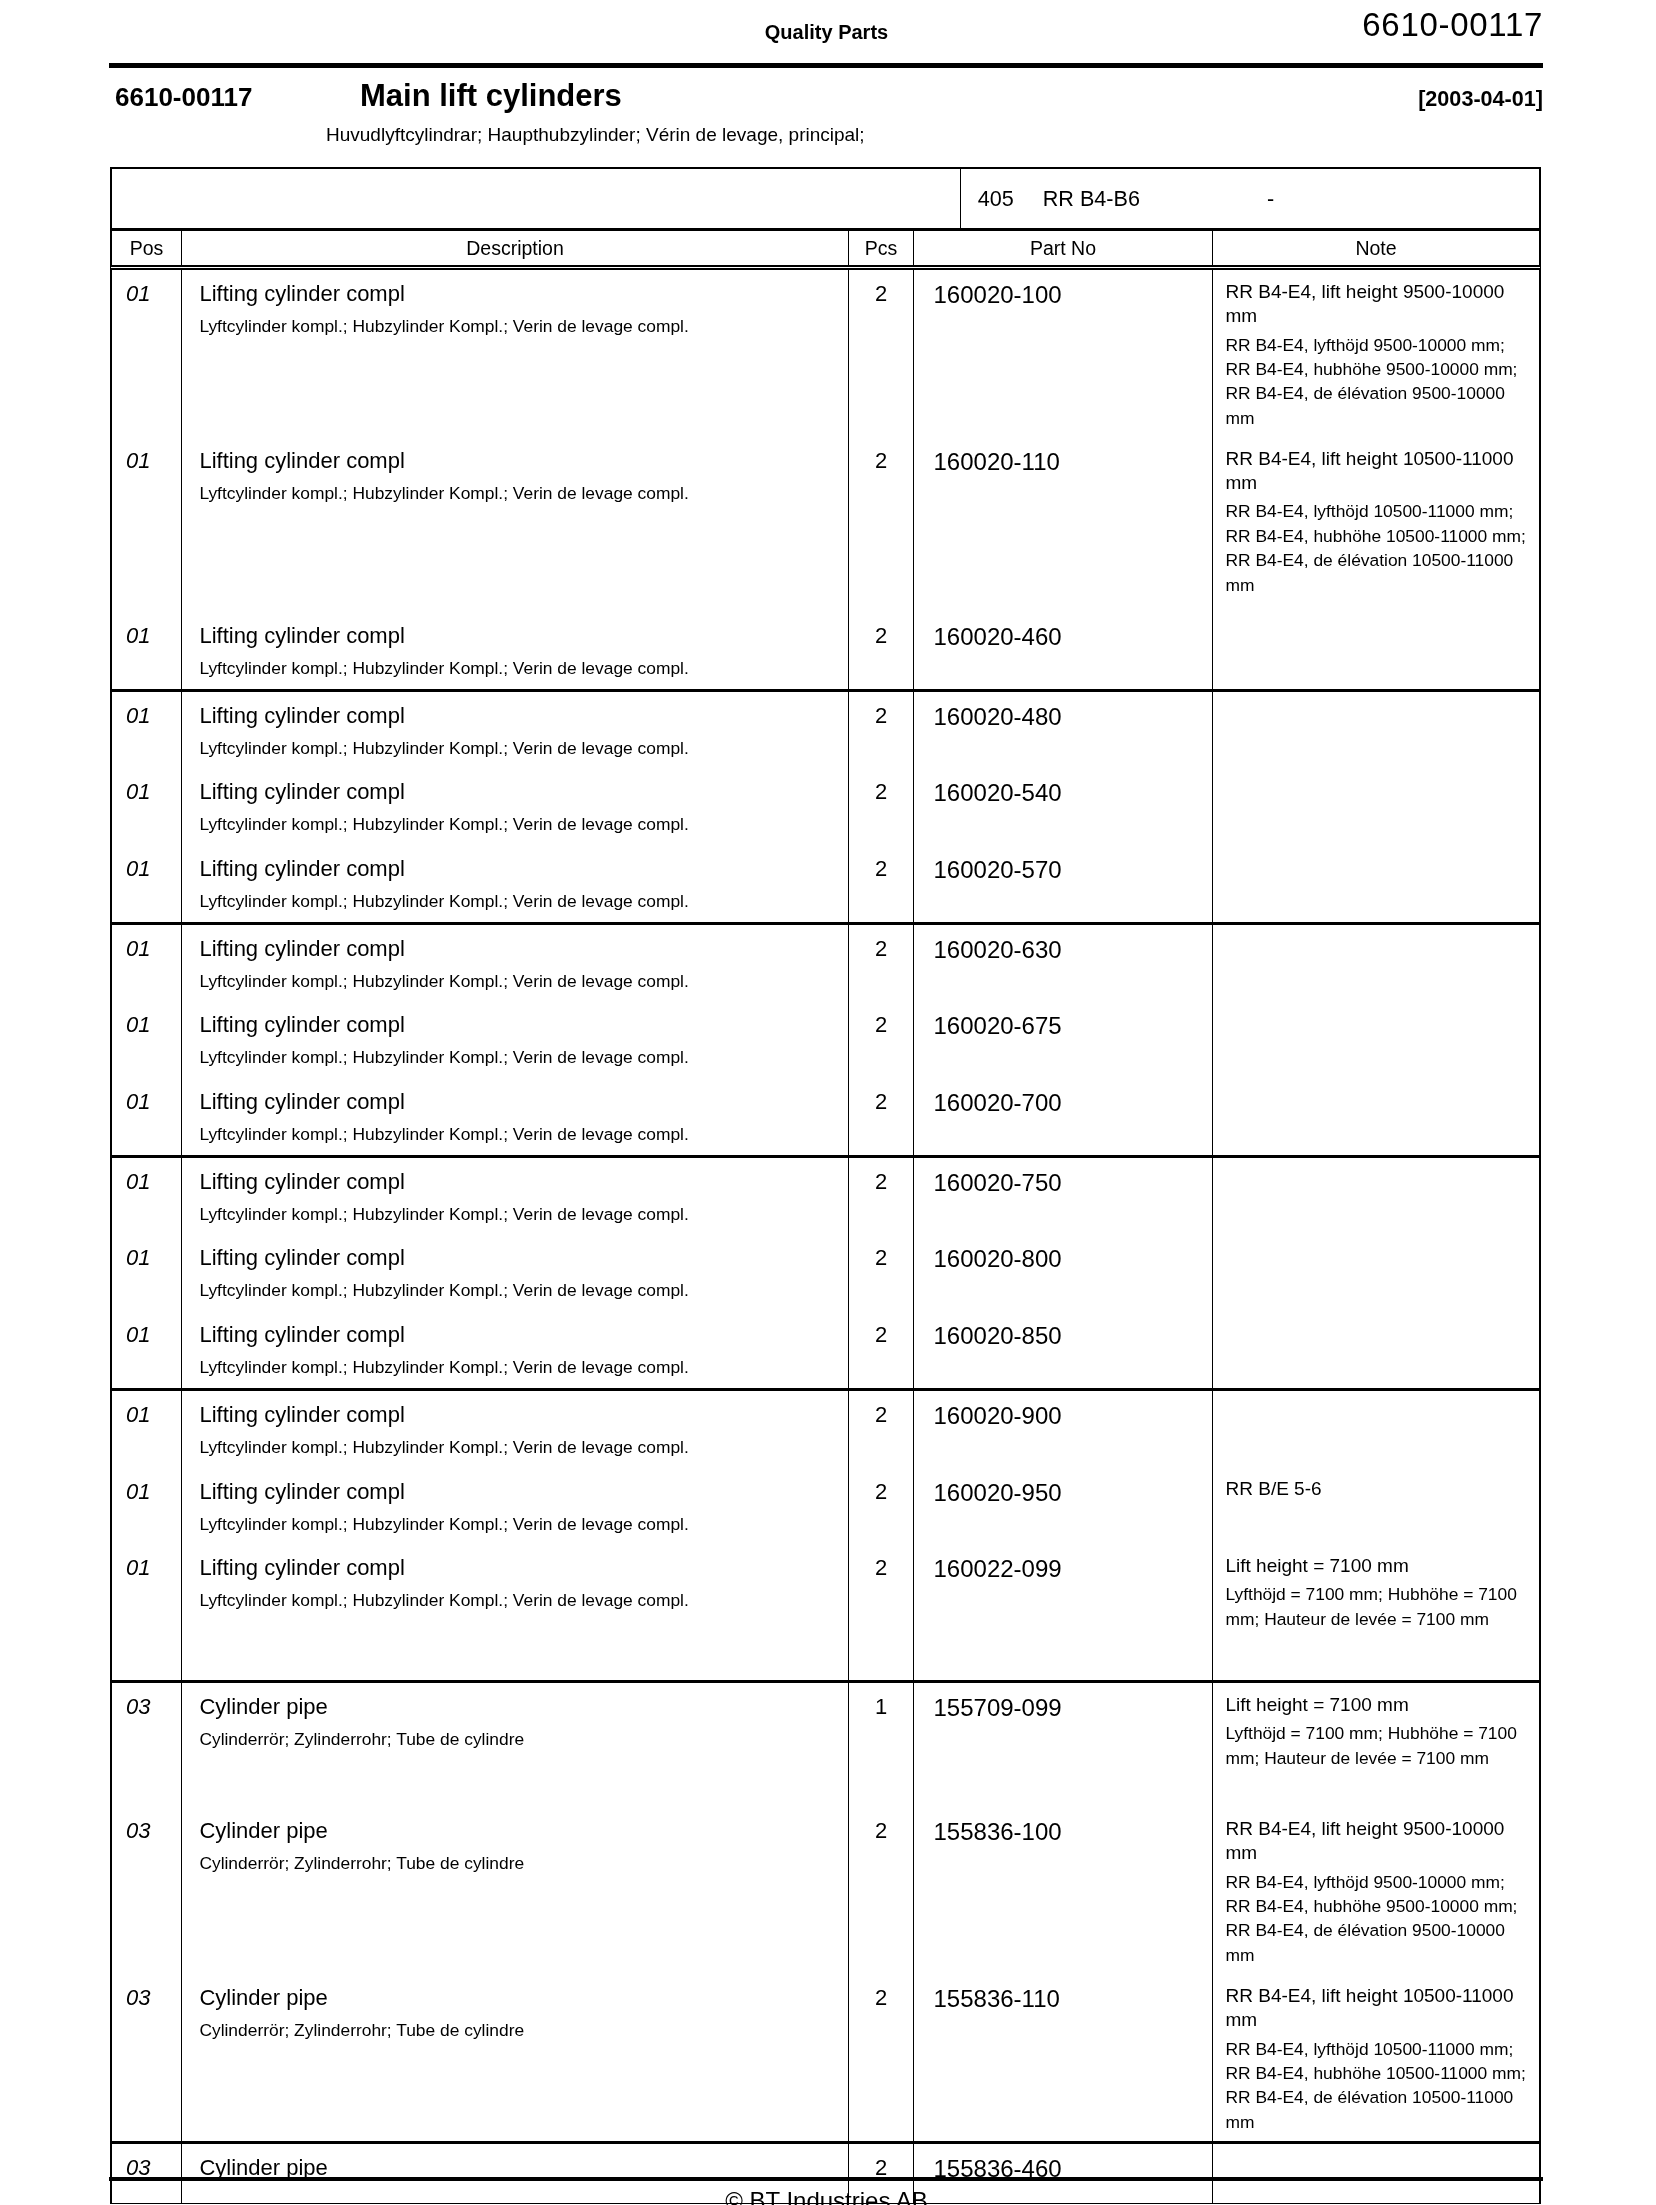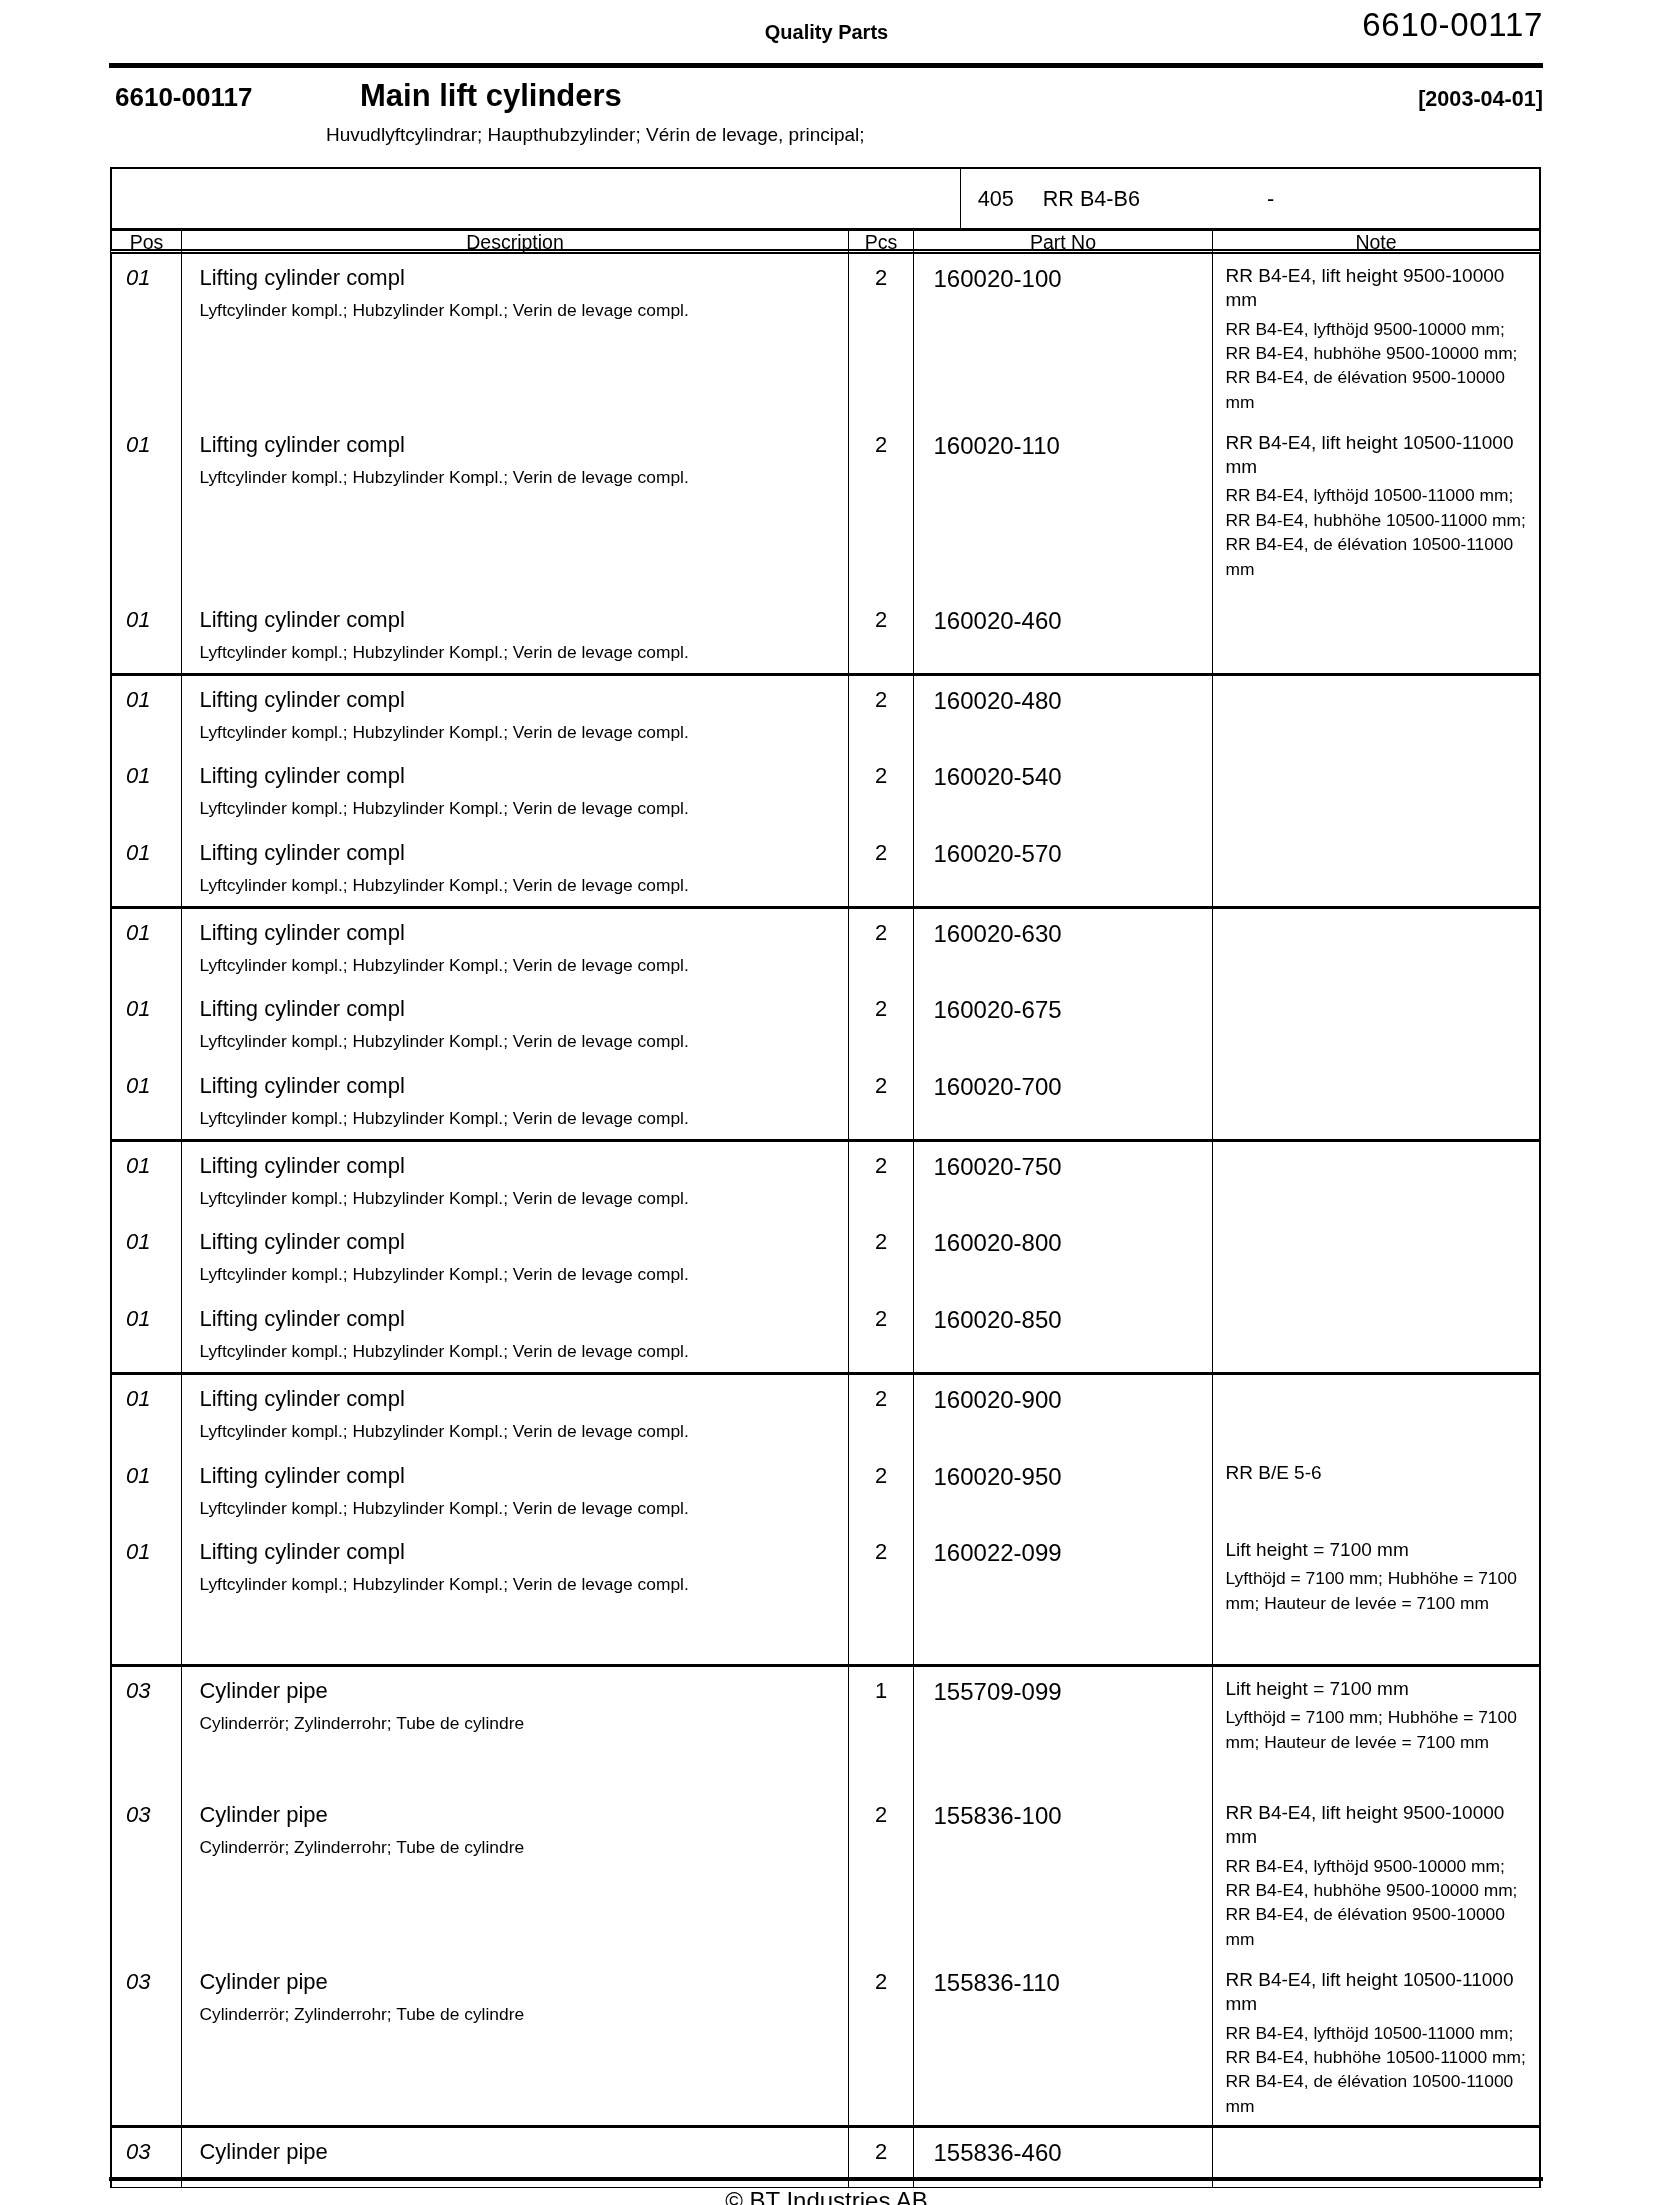--- a/index.html
+++ b/index.html
@@ -23,21 +23,21 @@
   .tbl{position:absolute;top:167px;left:110px;width:1431px;}
   .band{display:grid;grid-template-columns:849px 578px;height:64px;
     border:2.1px solid #000;border-bottom:3.5px solid #000;box-sizing:border-box;}
   .band-left{border-right:1.4px solid #000;}
   .band-right{display:flex;align-items:center;font-size:21.6px;position:relative;}
   .band-code{margin-left:16.7px;}
   .band-model{margin-left:29px;}
   .band-dash{position:absolute;left:306px;}
   .thead{display:grid;grid-template-columns:70px 667px 65px 299px 326px;
     border-left:2.1px solid #000;border-right:2.1px solid #000;border-bottom:5.6px double #000;
-    box-sizing:border-box;height:23px;}
+    box-sizing:border-box;height:39px;}
   .th{display:flex;align-items:center;justify-content:center;font-size:19.5px;
     border-right:1.4px solid #000;box-sizing:border-box;}
   .th:last-child{border-right:none;}
   .tbody{border-left:2.1px solid #000;border-right:2.1px solid #000;box-sizing:border-box;width:1431px;}
   .group{border-bottom:3.5px solid #000;}
   .group:last-child{border-bottom:1.4px solid #000;}
   .row{display:grid;grid-template-columns:70px 667px 65px 299px 326px;}
   .cell{box-sizing:border-box;border-right:1.4px solid #000;}
   .cell.c5{border-right:none;}
   .c1{font-size:22px;padding:11px 0 0 14px;font-style:italic;}

